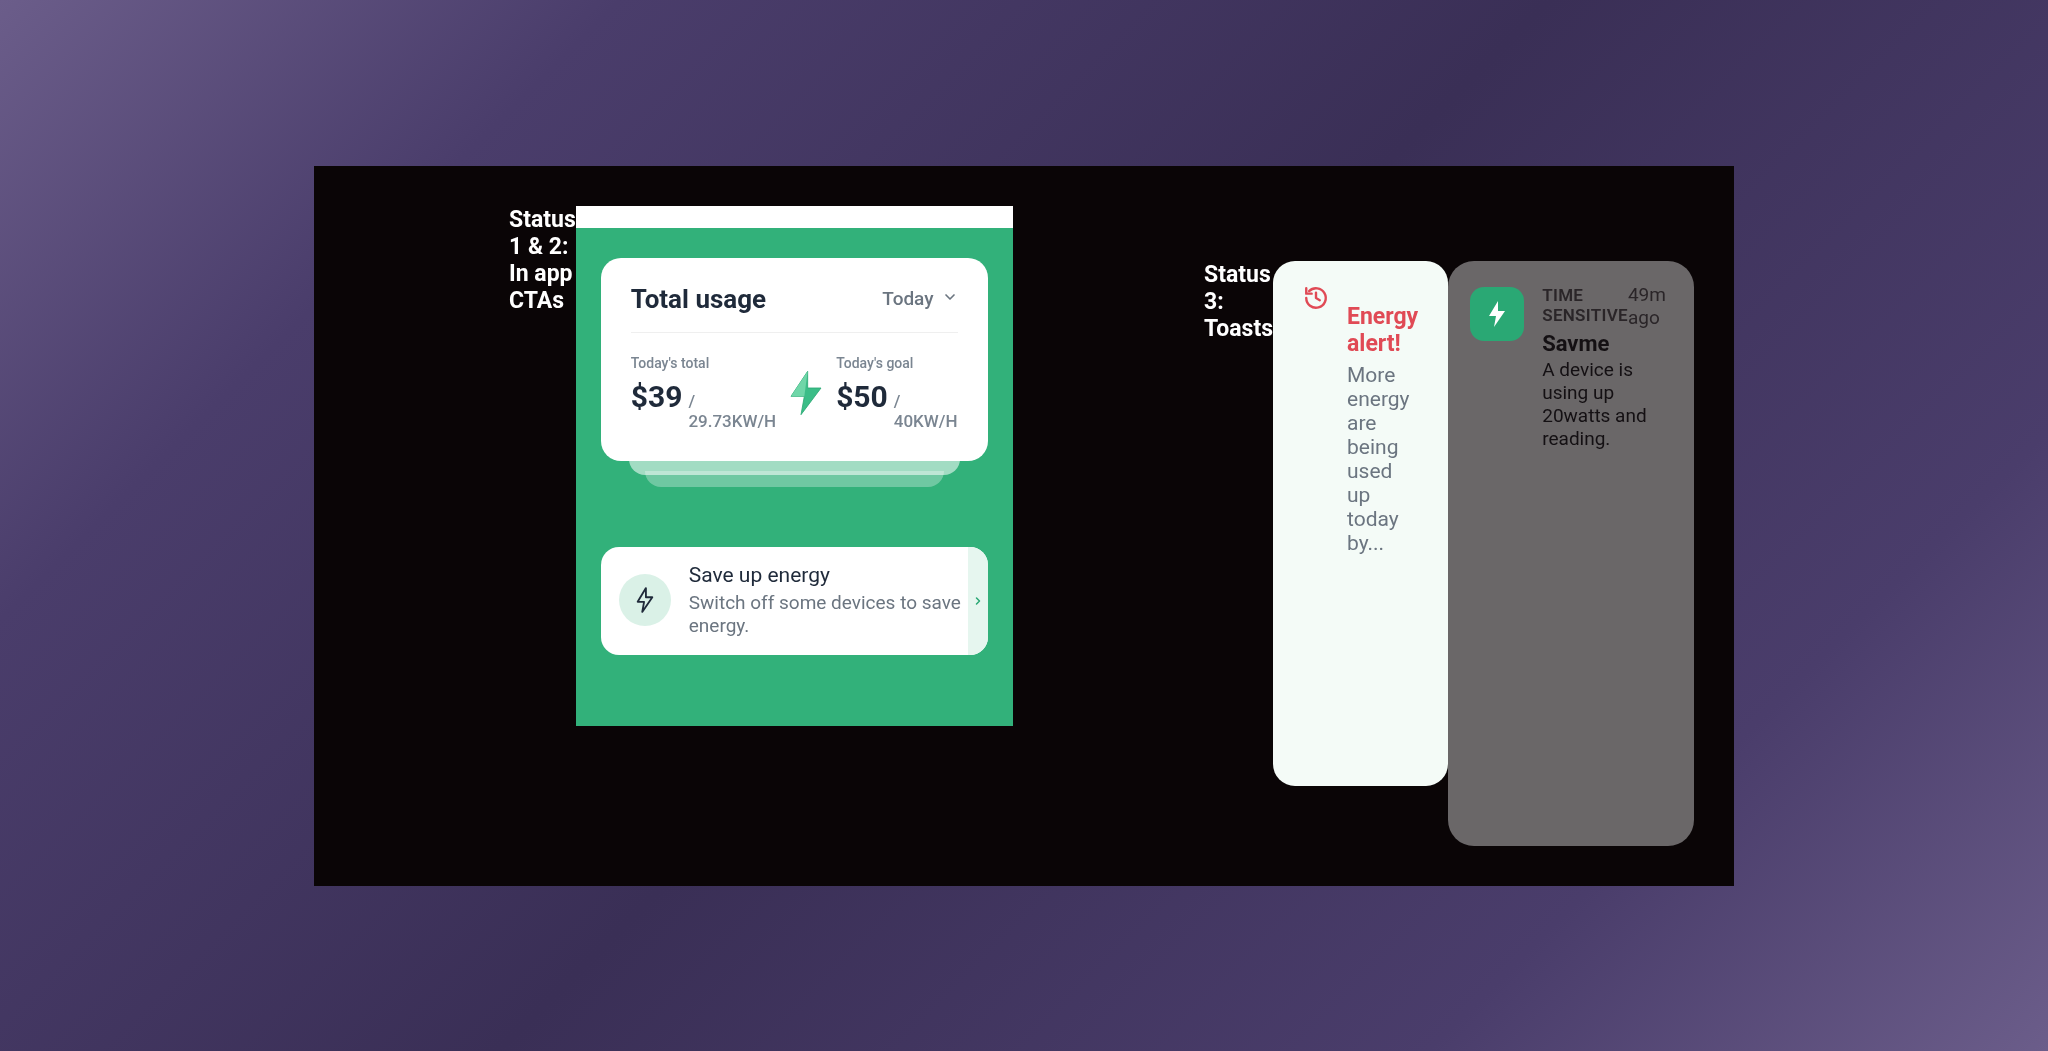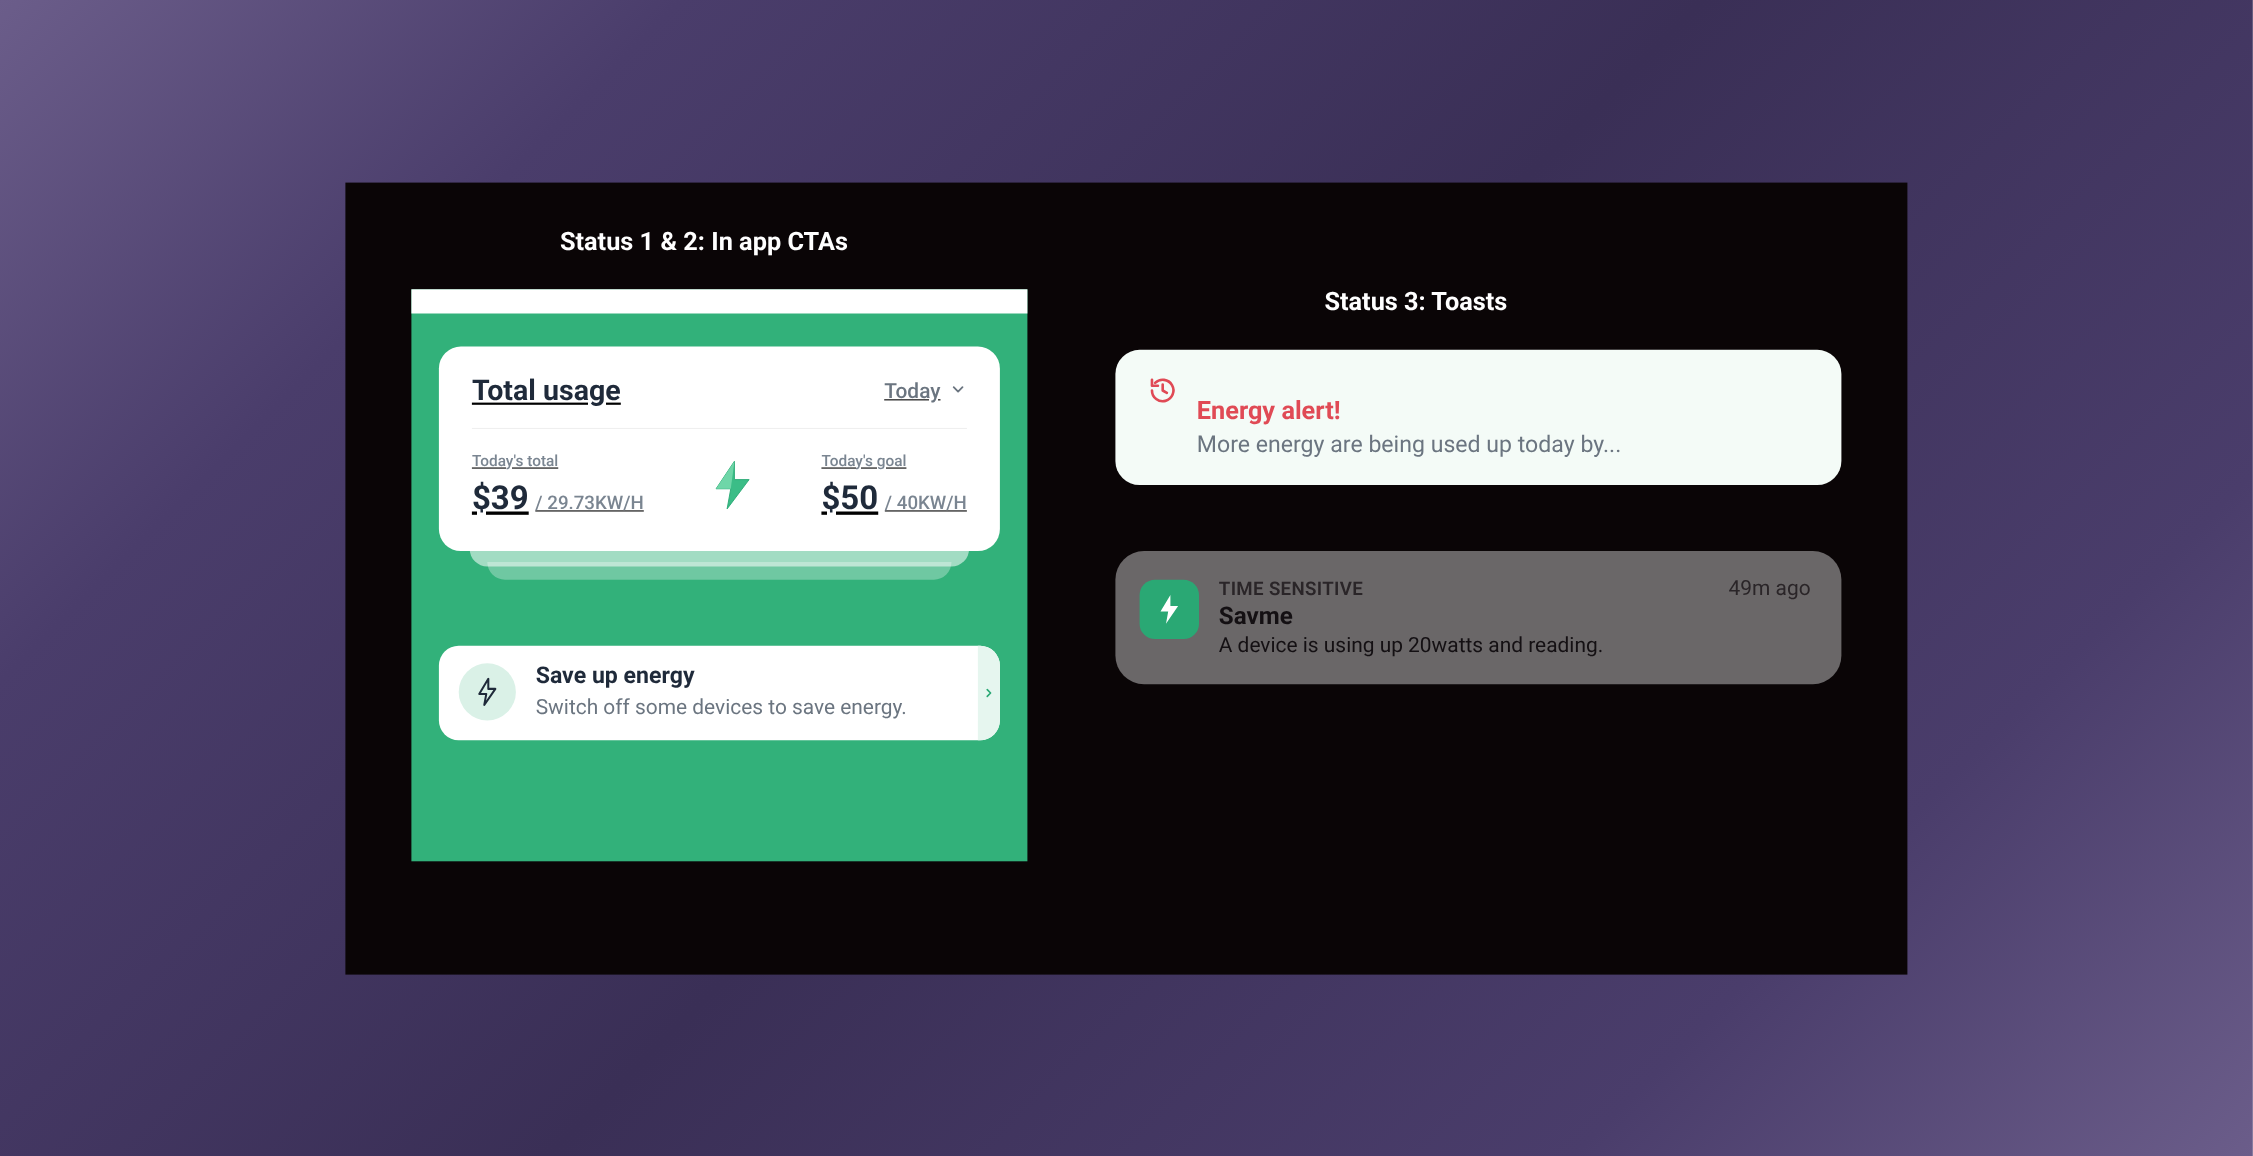--- a/index.html
+++ b/index.html
@@ -13,21 +13,21 @@
     min-height: 100vh;
   }
   .canvas {
     width: 1420px;
     height: 720px;
     background: #0a0506;
     display: flex;
     gap: 60px;
     padding: 40px 60px 40px 60px;
   }
-  .col { display: flex; flex-direction: column; }
+  .col { display: flex; flex-direction: row; }
   .left-col { width: 580px; }
   .right-col { flex: 1; padding-top: 55px; }
 
   .section-title {
     color: #ffffff;
     font-size: 23px;
     font-weight: 700;
     margin-bottom: 30px;
     padding-left: 135px;
   }
@@ -41,21 +41,20 @@
     width: 560px;
     height: 520px;
     position: relative;
   }
   .usage-card {
     background: #ffffff;
     border-radius: 20px;
     padding: 26px 30px 30px 30px;
     position: relative;
     z-index: 3;
-    text-decoration: underline;
   }
   .usage-head {
     display: flex;
     justify-content: space-between;
     align-items: center;
     padding-bottom: 18px;
     border-bottom: 1px solid #efefef;
     margin-bottom: 22px;
   }
   .usage-title {
@@ -126,21 +125,21 @@
   }
   .save-icon {
     width: 52px; height: 52px;
     border-radius: 50%;
     background: #daf1e7;
     display:flex; align-items:center; justify-content:center;
     flex-shrink: 0;
   }
   .save-icon svg { width: 22px; height: 26px; }
   .save-text-col { display:flex; flex-direction:column; gap:4px; flex:1; }
-  .save-title { color:#1f2a3a; font-size:21px; font-weight:700; }
+  .save-title { color:#1f2a3a; font-size:21px; font-weight:400; }
   .save-sub { color:#6b7580; font-size:19px; }
   .save-chevron {
     position:absolute;
     right:0; top:0; bottom:0;
     width:20px;
     background:#e6f6ef;
     border-radius: 0 18px 18px 0;
     display:flex; align-items:center; justify-content:center;
     color:#2aa874;
   }

